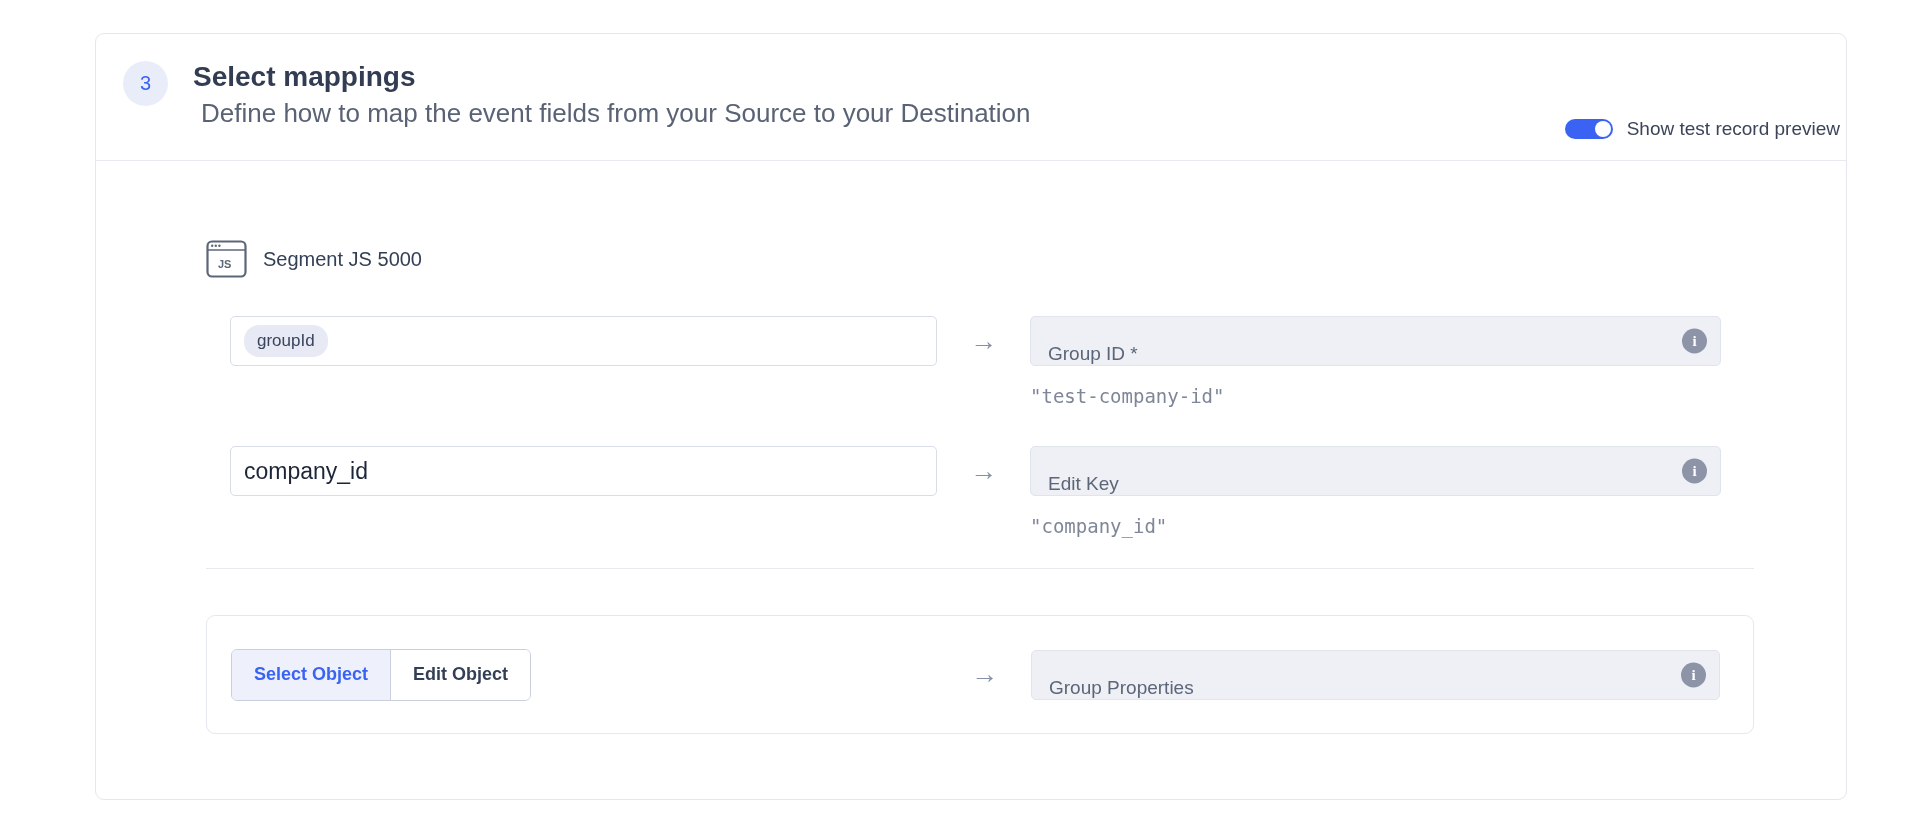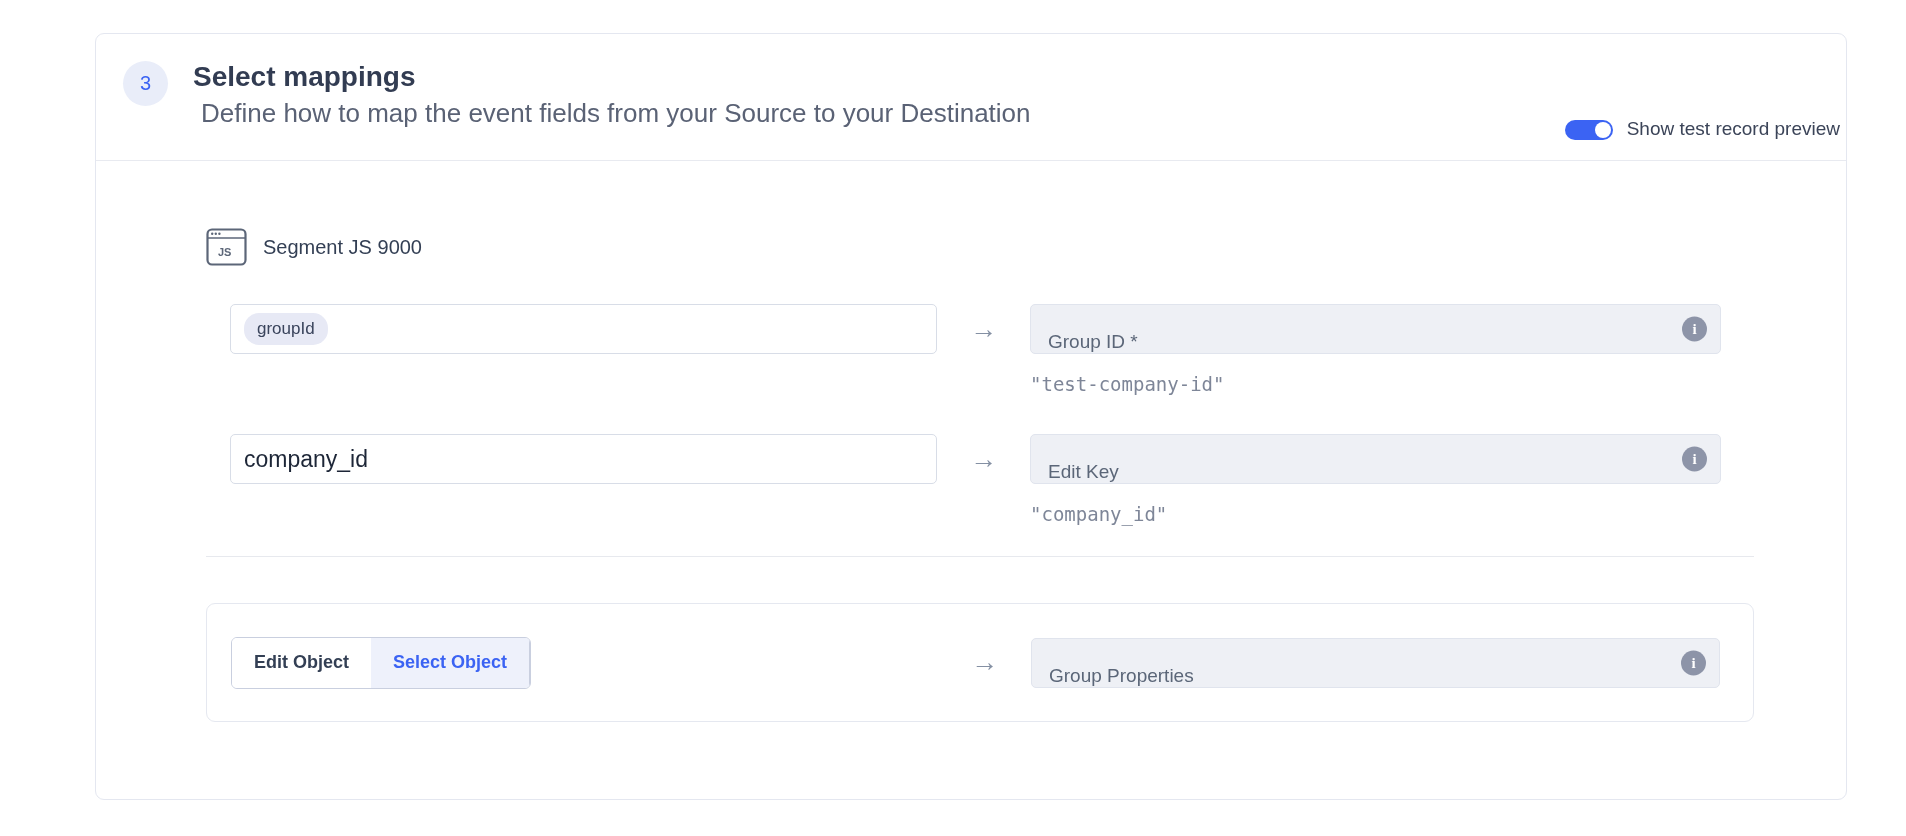--- a/index.html
+++ b/index.html
@@ -6,26 +6,26 @@
     font-family:"Liberation Sans",sans-serif;-webkit-font-smoothing:antialiased;}
   .card{position:absolute;left:95px;top:33px;width:1752px;height:767px;
     background:#fff;border:1px solid #e4e7f0;border-radius:9px;box-sizing:border-box;}
   
   .card-header{position:relative;height:126px;border-bottom:1px solid #e8eaf0;}
   .head-left{display:flex;align-items:flex-start;gap:25px;padding:27px 0 0 27px;}
   .step-circle{width:45px;height:45px;border-radius:50%;background:#e9edf9;color:#3b63f3;
     font-size:20px;font-weight:500;display:flex;align-items:center;justify-content:center;flex:0 0 auto;}
   .title{font-size:28px;font-weight:700;color:#323c52;line-height:28px;margin:2px 0 0 0;}
   .subtitle{font-size:26px;color:#5a6275;margin:11px 0 0 8px;line-height:22px;}
-  .toggle-row{position:absolute;top:84px;right:6px;display:flex;align-items:flex-end;gap:14px;}
+  .toggle-row{position:absolute;top:84px;right:6px;display:flex;align-items:center;gap:14px;}
   .toggle{width:48px;height:20px;border-radius:11px;background:#3b63f3;position:relative;cursor:pointer;}
   .toggle .knob{position:absolute;top:2px;right:2px;width:16px;height:16px;border-radius:50%;background:#fff;}
   .toggle-label{font-size:19px;color:#3b4458;}
   
-  .content{position:absolute;top:130px;left:110px;right:92px;}
+  .content{position:absolute;top:142px;left:110px;right:92px;}
   .grid{display:grid;grid-template-columns:731px 93px 1fr;align-items:center;}
   .col-header-row{margin-top:64px;}
   .col-head{display:flex;align-items:center;gap:16px;font-size:20px;color:#333f54;}
   .src-icon svg,.dst-icon svg{display:block;}
   .arrow-cell{display:flex;align-items:center;justify-content:center;}
   .arrow{font-size:27px;color:#8490a3;line-height:1;}
   
   .map-row{margin-top:38px;}
   .src-box{margin-left:24px;height:50px;background:#fff;border:1px solid #d8dde7;border-radius:5px;
     display:flex;align-items:center;padding-left:13px;box-sizing:border-box;}
@@ -79,21 +79,21 @@
         <span class="src-icon">
           <svg width="41" height="38" viewBox="0 0 41 38">
             <rect x="1.5" y="1.5" width="38" height="35" rx="4.5" fill="none" stroke="#5c6678" stroke-width="2.2"></rect>
             <line x1="2" y1="10" x2="39" y2="10" stroke="#5c6678" stroke-width="1.6"></line>
             <circle cx="6.2" cy="5.8" r="1.2" fill="#5c6678"></circle>
             <circle cx="9.8" cy="5.8" r="1.2" fill="#5c6678"></circle>
             <circle cx="13.4" cy="5.8" r="1.2" fill="#5c6678"></circle>
             <text x="12" y="27.5" font-family="Liberation Sans, sans-serif" font-size="11" font-weight="bold" fill="#5c6678">JS</text>
           </svg>
         </span>
-        <span>Segment JS 9000</span>
+        <span>Segment JS 5000</span>
       </div>
       <div></div>
     </div>
 
     <div class="grid map-row">
       <div>
         <div class="src-box">
           <span class="chip">groupId</span>
         </div>
       </div>
@@ -133,22 +133,22 @@
       <div></div>
         <div></div>
       <div class="preview">"company_id"</div>
     </div>
 
     <div class="divider"></div>
 
     <div class="grid object-box">
       <div class="object-left">
         <div class="btn-group">
+          <div class="btn active">Select Object</div>
           <div class="btn inactive">Edit Object</div>
-          <div class="btn active">Select Object</div>
         </div>
       </div>
       <div class="arrow-cell">
           <span class="arrow">→</span>
         </div>
       <div>
         <div class="dst-box">
           <span>Group Properties</span>
           <span class="info">i</span>
         </div>

